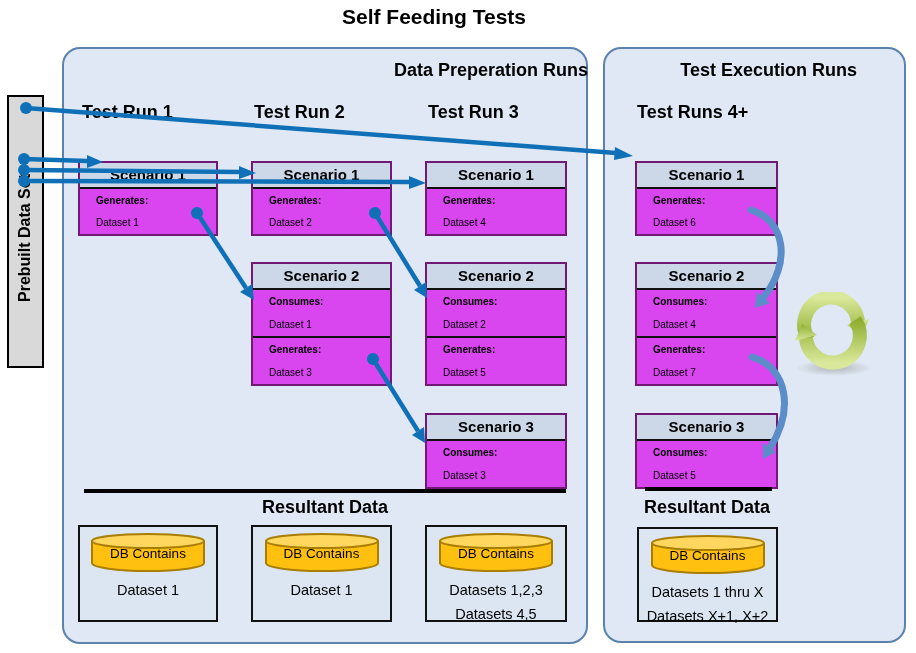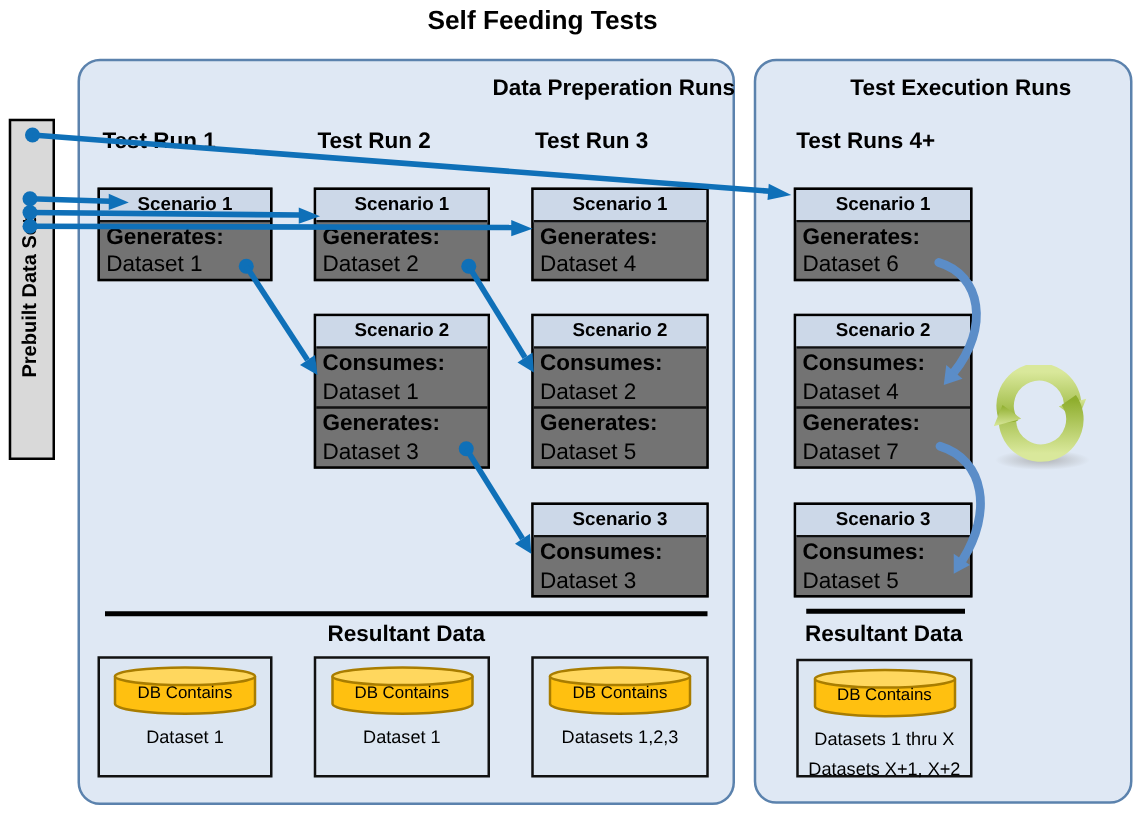--- a/index.html
+++ b/index.html
@@ -30,31 +30,31 @@
     left:7px;top:95px;width:37px;height:273px;
     background:#d9d9d9;border:2px solid #000;box-sizing:border-box;z-index:2;
   }
   .side-bar-label{
     position:absolute;left:-109px;top:126px;width:250px;height:30px;
     transform:rotate(-90deg);
     text-align:center;font-size:16px;font-weight:bold;line-height:30px;
   }
   
   .scn{
-    background:#737373;border:2px solid #000000;box-sizing:border-box;
-    display:flex;flex-direction:column;z-index:2;
+    background:#d946ef;border:2px solid #701a75;box-sizing:border-box;
+    display:flex;flex-direction:column;z-index:2;margin-top:11px;
   }
   .scn-h{
     height:24px;flex:0 0 24px;background:#ccd8e8;border-bottom:2px solid #111;
     text-align:center;font-weight:bold;font-size:15px;line-height:24px;
   }
   .sec{flex:1;display:flex;flex-direction:column;}
   .sec + .sec{border-top:2px solid #111;}
   .sec .lbl,.sec .val{
-    flex:1;display:flex;align-items:center;padding-left:5px;font-size:18px;
+    flex:1;display:flex;align-items:center;padding-left:16px;font-size:10px;
   }
   .sec .lbl{font-weight:bold;}
   
   .black-line{background:#000;height:4px;z-index:2;}
   .resultant-label{
     text-align:center;font-size:18px;font-weight:bold;z-index:2;
   }
   
   .db{
     background:#dce6f2;border:2px solid #111;box-sizing:border-box;
@@ -199,20 +199,21 @@
 
 <div class="abs db" style="left:425px;top:525px;width:142px;height:97px;">
   <div class="cyl">
     <svg width="118" height="42">
       <path d="M3,9 L3,31 A56,8 0 0 0 115,31 L115,9" fill="#FFC010" stroke="#A97D00" stroke-width="2"></path>
       <ellipse cx="59" cy="9" rx="56" ry="7" fill="#FFD75E" stroke="#A97D00" stroke-width="2"></ellipse>
     </svg>
     <div class="cyl-label">DB Contains</div>
   </div>
   <div class="db-line first">Datasets 1,2,3</div>
+  <div class="db-line">Datasets 4,5</div>
 </div>
 
 <div class="abs db" style="left:637px;top:527px;width:141px;height:95px;">
   <div class="cyl">
     <svg width="118" height="42">
       <path d="M3,9 L3,31 A56,8 0 0 0 115,31 L115,9" fill="#FFC010" stroke="#A97D00" stroke-width="2"></path>
       <ellipse cx="59" cy="9" rx="56" ry="7" fill="#FFD75E" stroke="#A97D00" stroke-width="2"></ellipse>
     </svg>
     <div class="cyl-label">DB Contains</div>
   </div>

